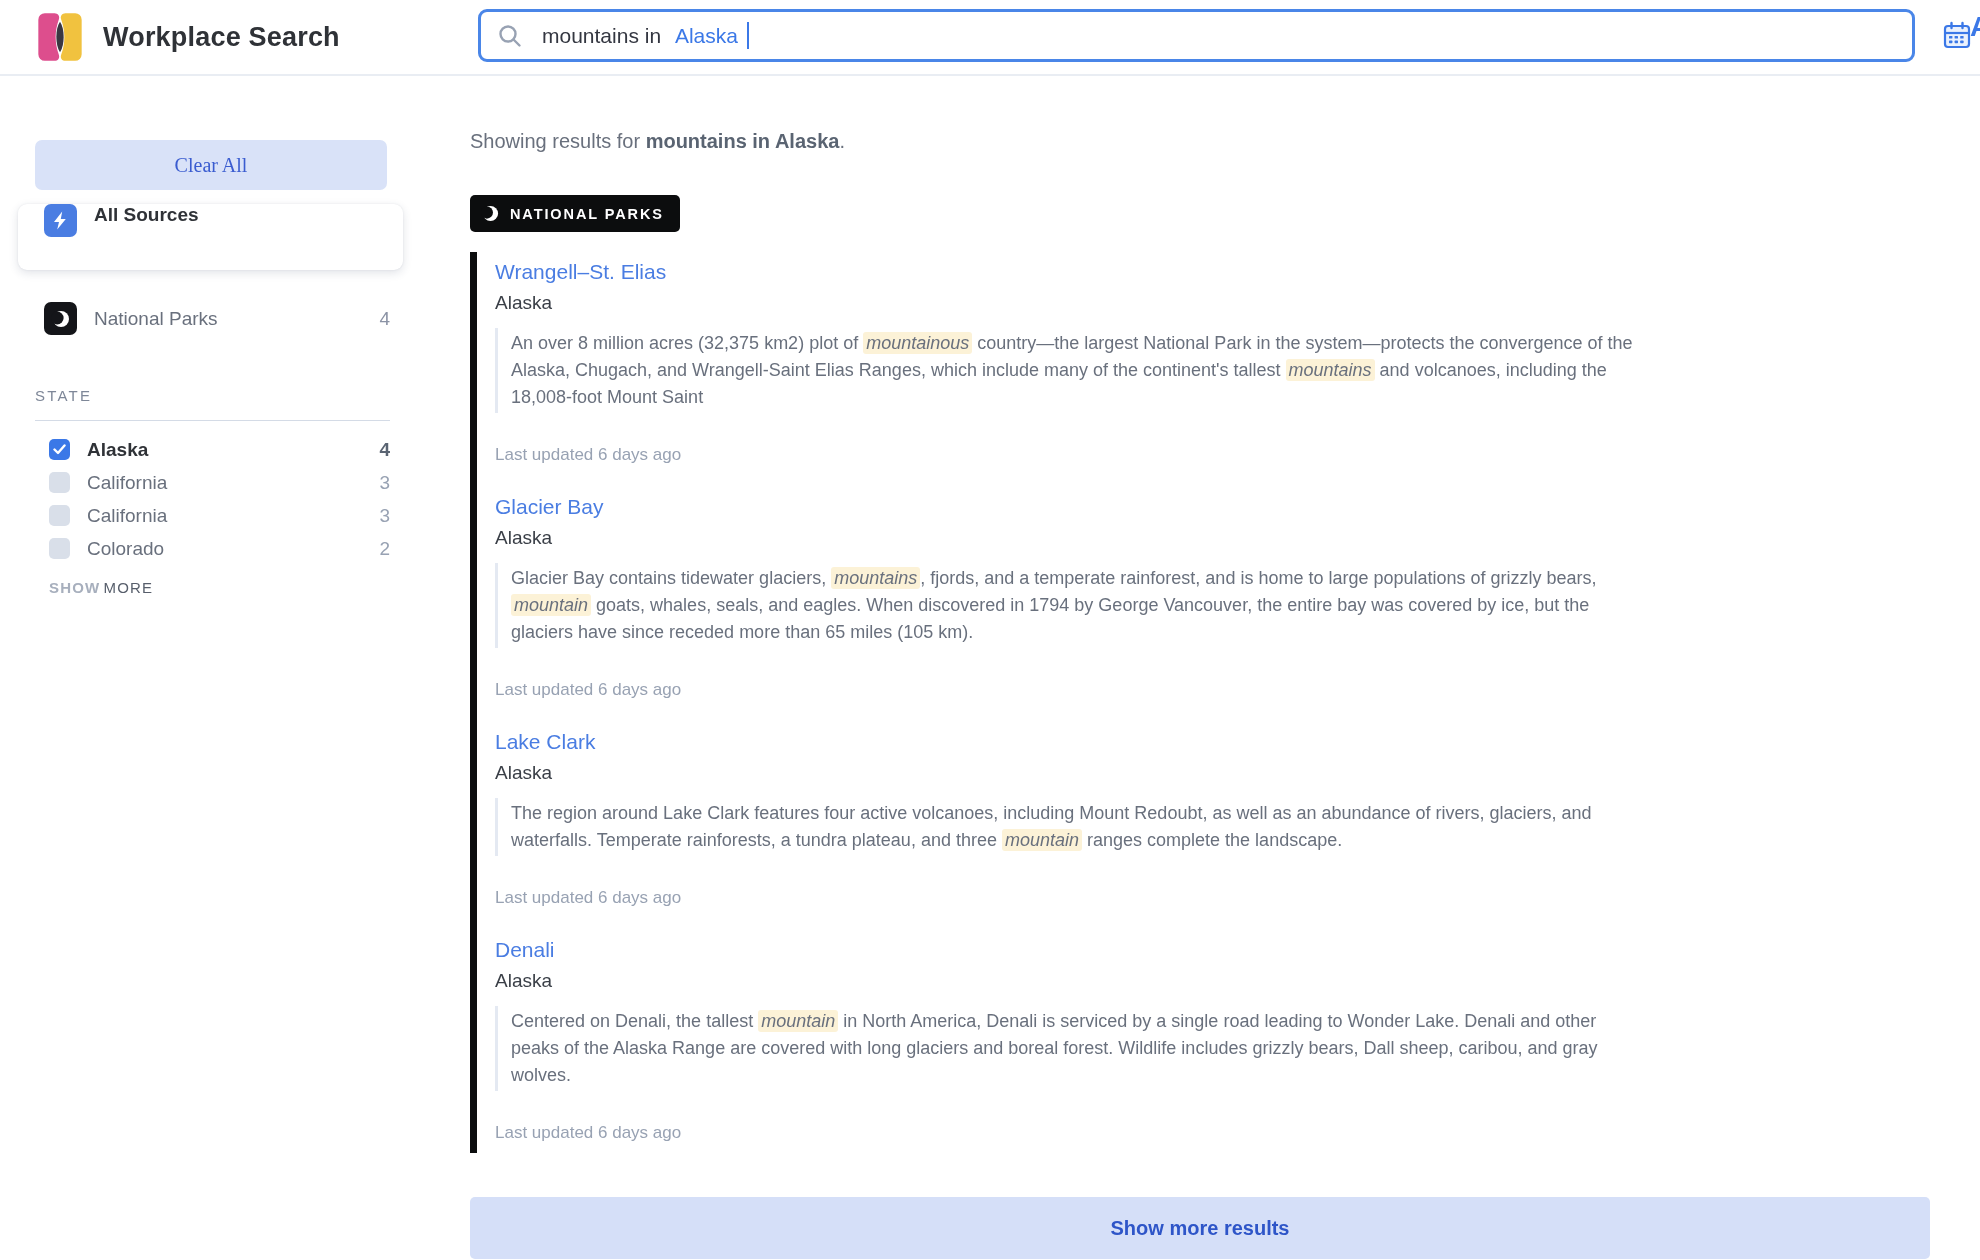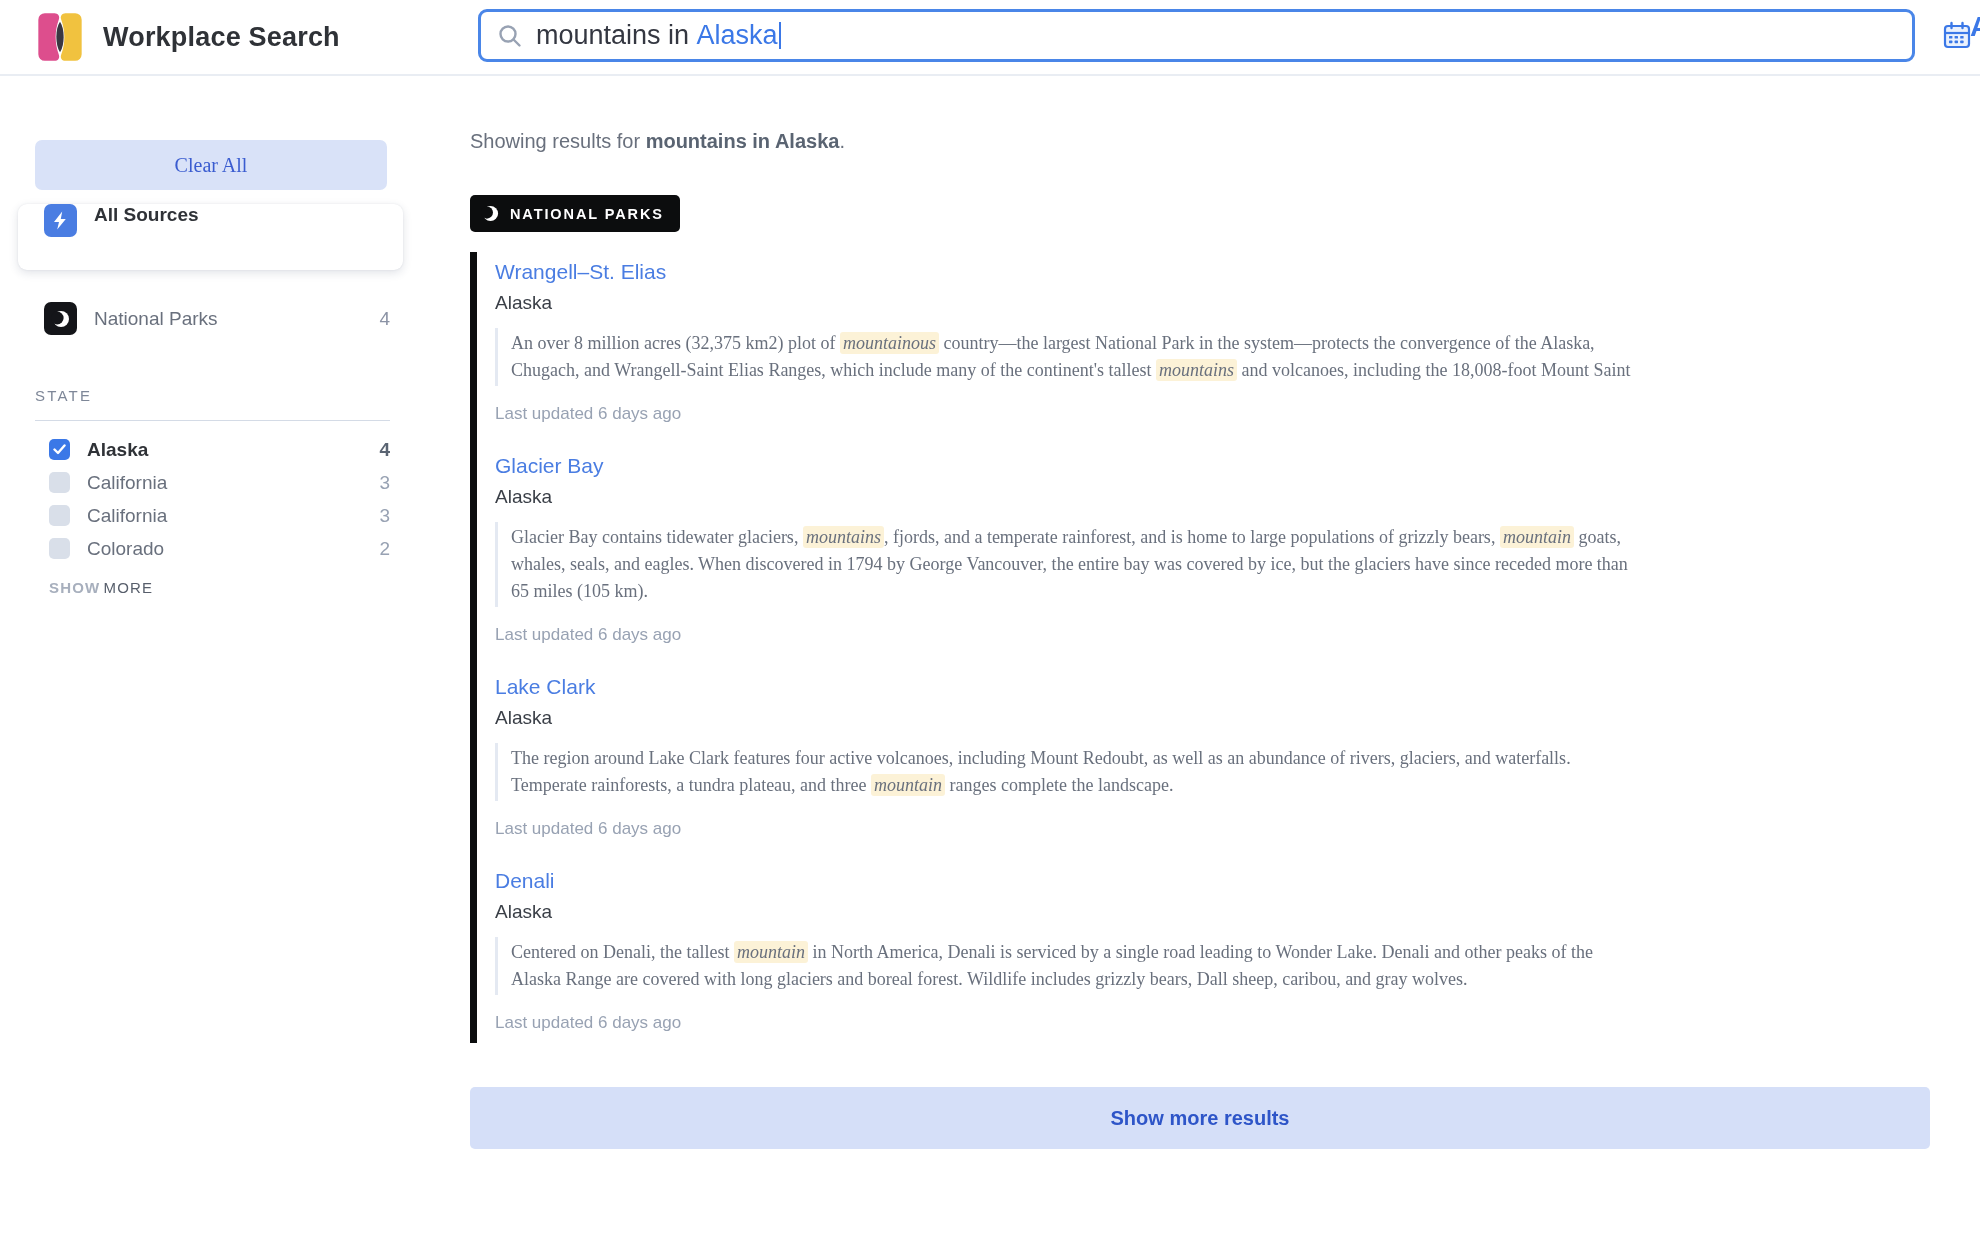--- a/index.html
+++ b/index.html
@@ -10,21 +10,21 @@
     font-family:"Liberation Sans", sans-serif;
     position:relative;
   }
   
   .header { height:76px; background:#fff; border-bottom:2px solid #e9edf3; position:relative; display:flex; align-items:center; }
   .logo { width:52px; height:52px; margin-left:34px; flex:none; }
   .app-title { margin-left:17px; font-size:27px; font-weight:700; color:#2f3237; letter-spacing:.2px; }
   .search-wrap { position:absolute; left:478px; top:9px; width:1437px; height:53px;
     border:3px solid #4a86e8; border-radius:9px; background:#fff; display:flex; align-items:center; }
   .search-icon { margin-left:16px; flex:none; }
-  .search-text { margin-left:13px; font-size:27px; color:#343741; display:flex; align-items:center; white-space:pre; }
+  .search-text { margin-left:19px; font-size:21px; color:#343741; display:flex; align-items:center; white-space:pre;gap:8px; }
   .search-hl { color:#3b78e7; }
   .caret { width:2px; height:27px; background:#3b78e7; margin-left:1px; }
   .header-calendar { position:absolute; left:1941px; top:20px; }
   .partial-a { position:absolute; left:1970px; top:11px; font-size:28px; font-weight:700; color:#3b78e7; }
 
   
   .content { display:flex; }
   .sidebar { width:470px; flex:none; }
   .main { width:1470px; }
 
@@ -65,23 +65,23 @@
   .summary { margin-top:54px; font-size:20px; color:#69707d; }
   .summary b { color:#5a6472; }
   .source-badge { margin-top:42px; display:inline-flex; align-items:center; gap:10px;
     background:#0c0d0e; border-radius:5px; padding:9px 16px 9px 11px; }
   .badge-text { color:#fff; font-size:14.5px; font-weight:700; letter-spacing:1.9px; }
   .results { margin-top:20px; border-left:7px solid #0c0d0e; padding:8px 0 10px 18px;
     display:flex; flex-direction:column; gap:30px; }
   .result-title { font-size:21px; font-weight:400; color:#4a7de2; text-decoration:none; display:inline-block; cursor:pointer; }
   .result-sub { margin-top:8px; font-size:19px; color:#3a3f47; }
   .result-desc { margin-top:14px; border-left:3px solid #e4e9f2; padding:2px 0 2px 13px;
-    font-size:18px; line-height:27px; color:#69707d; max-width:1150px;font-family:Liberation Serif, serif; }
+    font-size:18px; line-height:27px; color:#69707d; max-width:1150px; }
   .hl { background:#fcf2d7; font-style:italic; color:#69707d; padding:1px 3px; border-radius:3px; }
-  .result-updated { margin-top:18px; font-size:17px; color:#98a2b3; }
+  .result-updated { margin-top:32px; font-size:17px; color:#98a2b3; }
   .show-more-btn { display:block; margin-top:44px; width:1460px; height:62px;
     background:#d5dff8; color:#2e55c8; font-size:20px; font-weight:700;
     border:none; border-radius:5px; font-family:inherit; cursor:pointer; }
 </style>
 </head>
 <body>
 
 <div class="header">
   <svg class="logo" viewBox="0 0 48 48">
     <path fill="#dd4e8d" d="M10 2 h9 c3 0 5 2.6 4 5.5 C21 13 20 18.5 20 24 s1 11 3 16.5 C24 43.4 22 46 19 46 h-9 a6 6 0 0 1 -6 -6 V8 a6 6 0 0 1 6 -6 z"></path>

